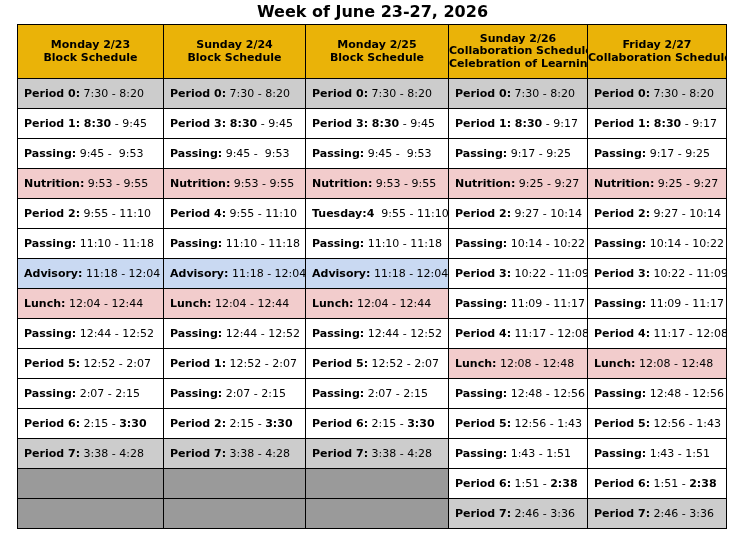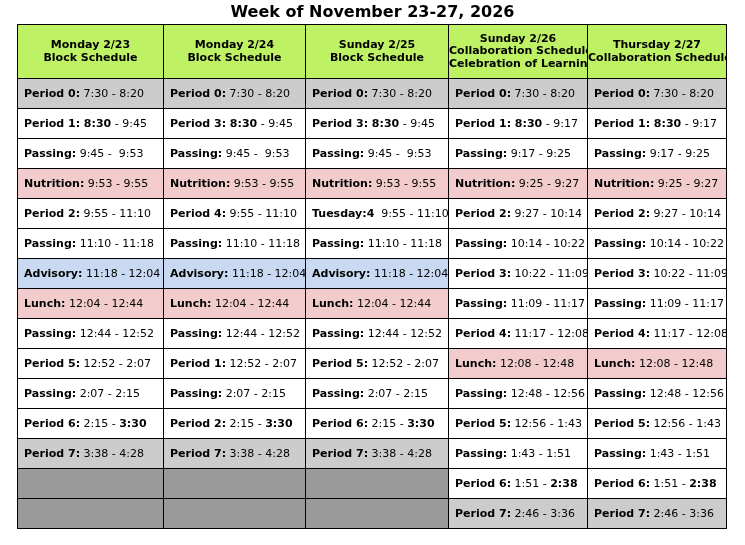--- a/index.html
+++ b/index.html
@@ -1,64 +1,64 @@
 <!DOCTYPE html>
 <html><head>
   <meta charset="utf-8">
   <style>
     html, body { margin: 0; padding: 0; background: #ffffff; }
     body { width: 745px; height: 545px; position: relative; overflow: hidden; font-family: "DejaVu Sans", sans-serif; color: #000; }
     .title { position: absolute; left: 0; width: 745px; top: 2px; text-align: center; font-weight: bold; font-size: 16px; letter-spacing: 0px; line-height: 20px; }
     table.sched { position: absolute; left: 17px; top: 24px; border-collapse: collapse; table-layout: fixed; width: 709px; }
     table.sched th, table.sched td { border: 1.5px solid #000; padding: 0 0 0 6px; font-size: 11px; white-space: nowrap; overflow: hidden; }
-    table.sched th { background: #bef264; height: 53px; text-align: center; font-weight: bold; font-size: 11px; line-height: 12.5px; padding: 0; vertical-align: middle; }
+    table.sched th { background: #eab308; height: 53px; text-align: center; font-weight: bold; font-size: 11px; line-height: 12.5px; padding: 0; vertical-align: middle; }
     table.sched th .line { display: block; }
     table.sched td { height: 29px; vertical-align: middle; background: #fff; }
     td.bg-gray { background: #cccccc !important; }
     td.bg-pink { background: #f2cccc !important; }
     td.bg-blue { background: #c9d9f2 !important; }
     td.bg-blank { background: #9a9a9a !important; }
     .b { font-weight: bold; }
     .r { font-weight: normal; }
     col.c1 { width: 146px; } col.c2 { width: 142px; } col.c3 { width: 143px; } col.c4 { width: 139px; } col.c5 { width: 139px; }
   </style>
 </head>
 <body>
 
-<div class="title">Week of November 23-27, 2026</div>
+<div class="title">Week of June 23-27, 2026</div>
 
 <table class="sched">
   <colgroup>
       <col class="c1">
       <col class="c2">
       <col class="c3">
       <col class="c4">
       <col class="c5">
     </colgroup>
   <thead>
     <tr>
       <th>
         <span class="line">Monday 2/23</span>
         <span class="line">Block Schedule</span>
       </th>
       <th>
-        <span class="line">Monday 2/24</span>
+        <span class="line">Sunday 2/24</span>
         <span class="line">Block Schedule</span>
       </th>
       <th>
-        <span class="line">Sunday 2/25</span>
+        <span class="line">Monday 2/25</span>
         <span class="line">Block Schedule</span>
       </th>
       <th>
         <span class="line">Sunday 2/26</span>
         <span class="line">Collaboration Schedule</span>
         <span class="line">Celebration of Learning</span>
       </th>
       <th>
-        <span class="line">Thursday 2/27</span>
+        <span class="line">Friday 2/27</span>
         <span class="line">Collaboration Schedule</span>
       </th>
     </tr>
   </thead>
   <tbody id="sched-body">
       <tr>
         <td class="bg-gray"><span class="b" style="white-space: pre;">Period 0:</span><span class="b" style="white-space: pre;"></span><span class="r" style="white-space: pre;"> 7:30 - 8:20</span><span class="b" style="white-space: pre;"></span></td>
         <td class="bg-gray"><span class="b" style="white-space: pre;">Period 0:</span><span class="b" style="white-space: pre;"></span><span class="r" style="white-space: pre;"> 7:30 - 8:20</span><span class="b" style="white-space: pre;"></span></td>
         <td class="bg-gray"><span class="b" style="white-space: pre;">Period 0:</span><span class="b" style="white-space: pre;"></span><span class="r" style="white-space: pre;"> 7:30 - 8:20</span><span class="b" style="white-space: pre;"></span></td>
         <td class="bg-gray"><span class="b" style="white-space: pre;">Period 0:</span><span class="b" style="white-space: pre;"></span><span class="r" style="white-space: pre;"> 7:30 - 8:20</span><span class="b" style="white-space: pre;"></span></td>

